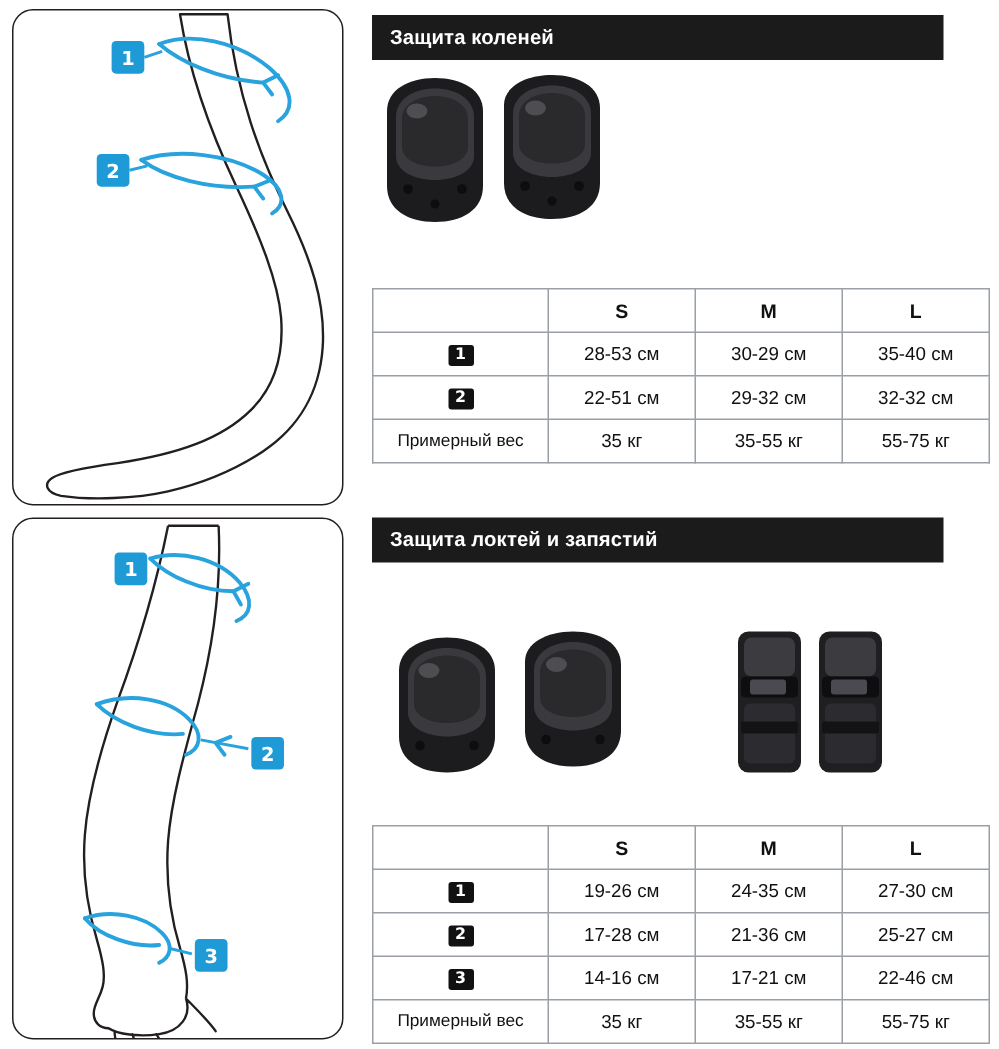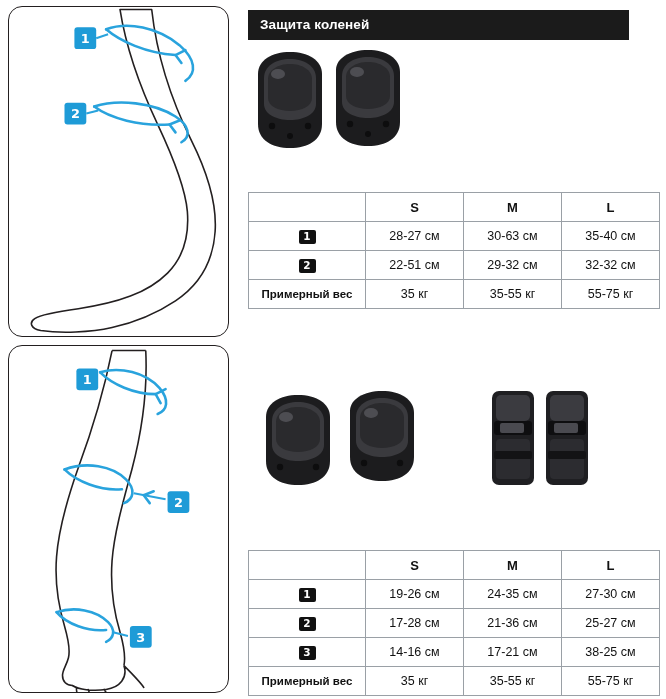--- a/index.html
+++ b/index.html
@@ -108,21 +108,20 @@
   table.size-table th {
     font-weight: bold;
     font-size: 13px;
   }
   table.size-table .col-label { width: 112px; }
   table.size-table td.row-label {
     font-size: 12px;
   }
   table.size-table td.row-weight {
     font-size: 11.5px;
-    font-weight: bold;
   }
   .num-badge {
     display: inline-block;
     background: #111;
     color: #fff;
     font-size: 10.5px;
     font-weight: bold;
     line-height: 13px;
     min-width: 13px;
     padding: 0 2px 1px 2px;
@@ -252,41 +251,42 @@
           <tr>
             <th class="col-label"></th>
             <th>S</th>
             <th>M</th>
             <th>L</th>
           </tr>
         </thead>
         <tbody>
           <tr>
             <td class="col-label row-label"><span class="num-badge">1</span></td>
-            <td>28-27 см</td>
-            <td>30-63 см</td>
+            <td>28-53 см</td>
+            <td>30-29 см</td>
             <td>35-40 см</td>
           </tr>
           <tr>
             <td class="col-label row-label"><span class="num-badge">2</span></td>
             <td>22-51 см</td>
             <td>29-32 см</td>
             <td>32-32 см</td>
           </tr>
           <tr>
             <td class="col-label row-weight">Примерный вес</td>
             <td>35 кг</td>
             <td>35-55 кг</td>
             <td>55-75 кг</td>
           </tr>
         </tbody>
       </table>
     </div>
 
     <div class="section section-elbow">
+      <div class="section-title">Защита локтей и запястий</div>
 
       <div class="product-row">
         <div class="pad-group pad-elbow">
           <svg width="165" height="105" viewBox="0 0 165 105" xmlns="http://www.w3.org/2000/svg">
             <g>
               <path d="M8 28 C 8 14, 22 6, 40 6 C 58 6, 72 14, 72 28
                        L 72 72 C 72 88, 58 96, 40 96 C 22 96, 8 88, 8 72 Z" fill="#1c1c1e"></path>
               <path d="M14 32 C 14 20, 26 13, 40 13 C 54 13, 66 20, 66 32
                        L 66 56 C 66 66, 54 72, 40 72 C 26 72, 14 66, 14 56 Z" fill="#3a3a3e"></path>
               <path d="M18 33 C 18 24, 28 18, 40 18 C 52 18, 62 24, 62 33
@@ -350,21 +350,21 @@
           <tr>
             <td class="col-label row-label"><span class="num-badge">2</span></td>
             <td>17-28 см</td>
             <td>21-36 см</td>
             <td>25-27 см</td>
           </tr>
           <tr>
             <td class="col-label row-label"><span class="num-badge">3</span></td>
             <td>14-16 см</td>
             <td>17-21 см</td>
-            <td>38-25 см</td>
+            <td>22-46 см</td>
           </tr>
           <tr>
             <td class="col-label row-weight">Примерный вес</td>
             <td>35 кг</td>
             <td>35-55 кг</td>
             <td>55-75 кг</td>
           </tr>
         </tbody>
       </table>
     </div>

